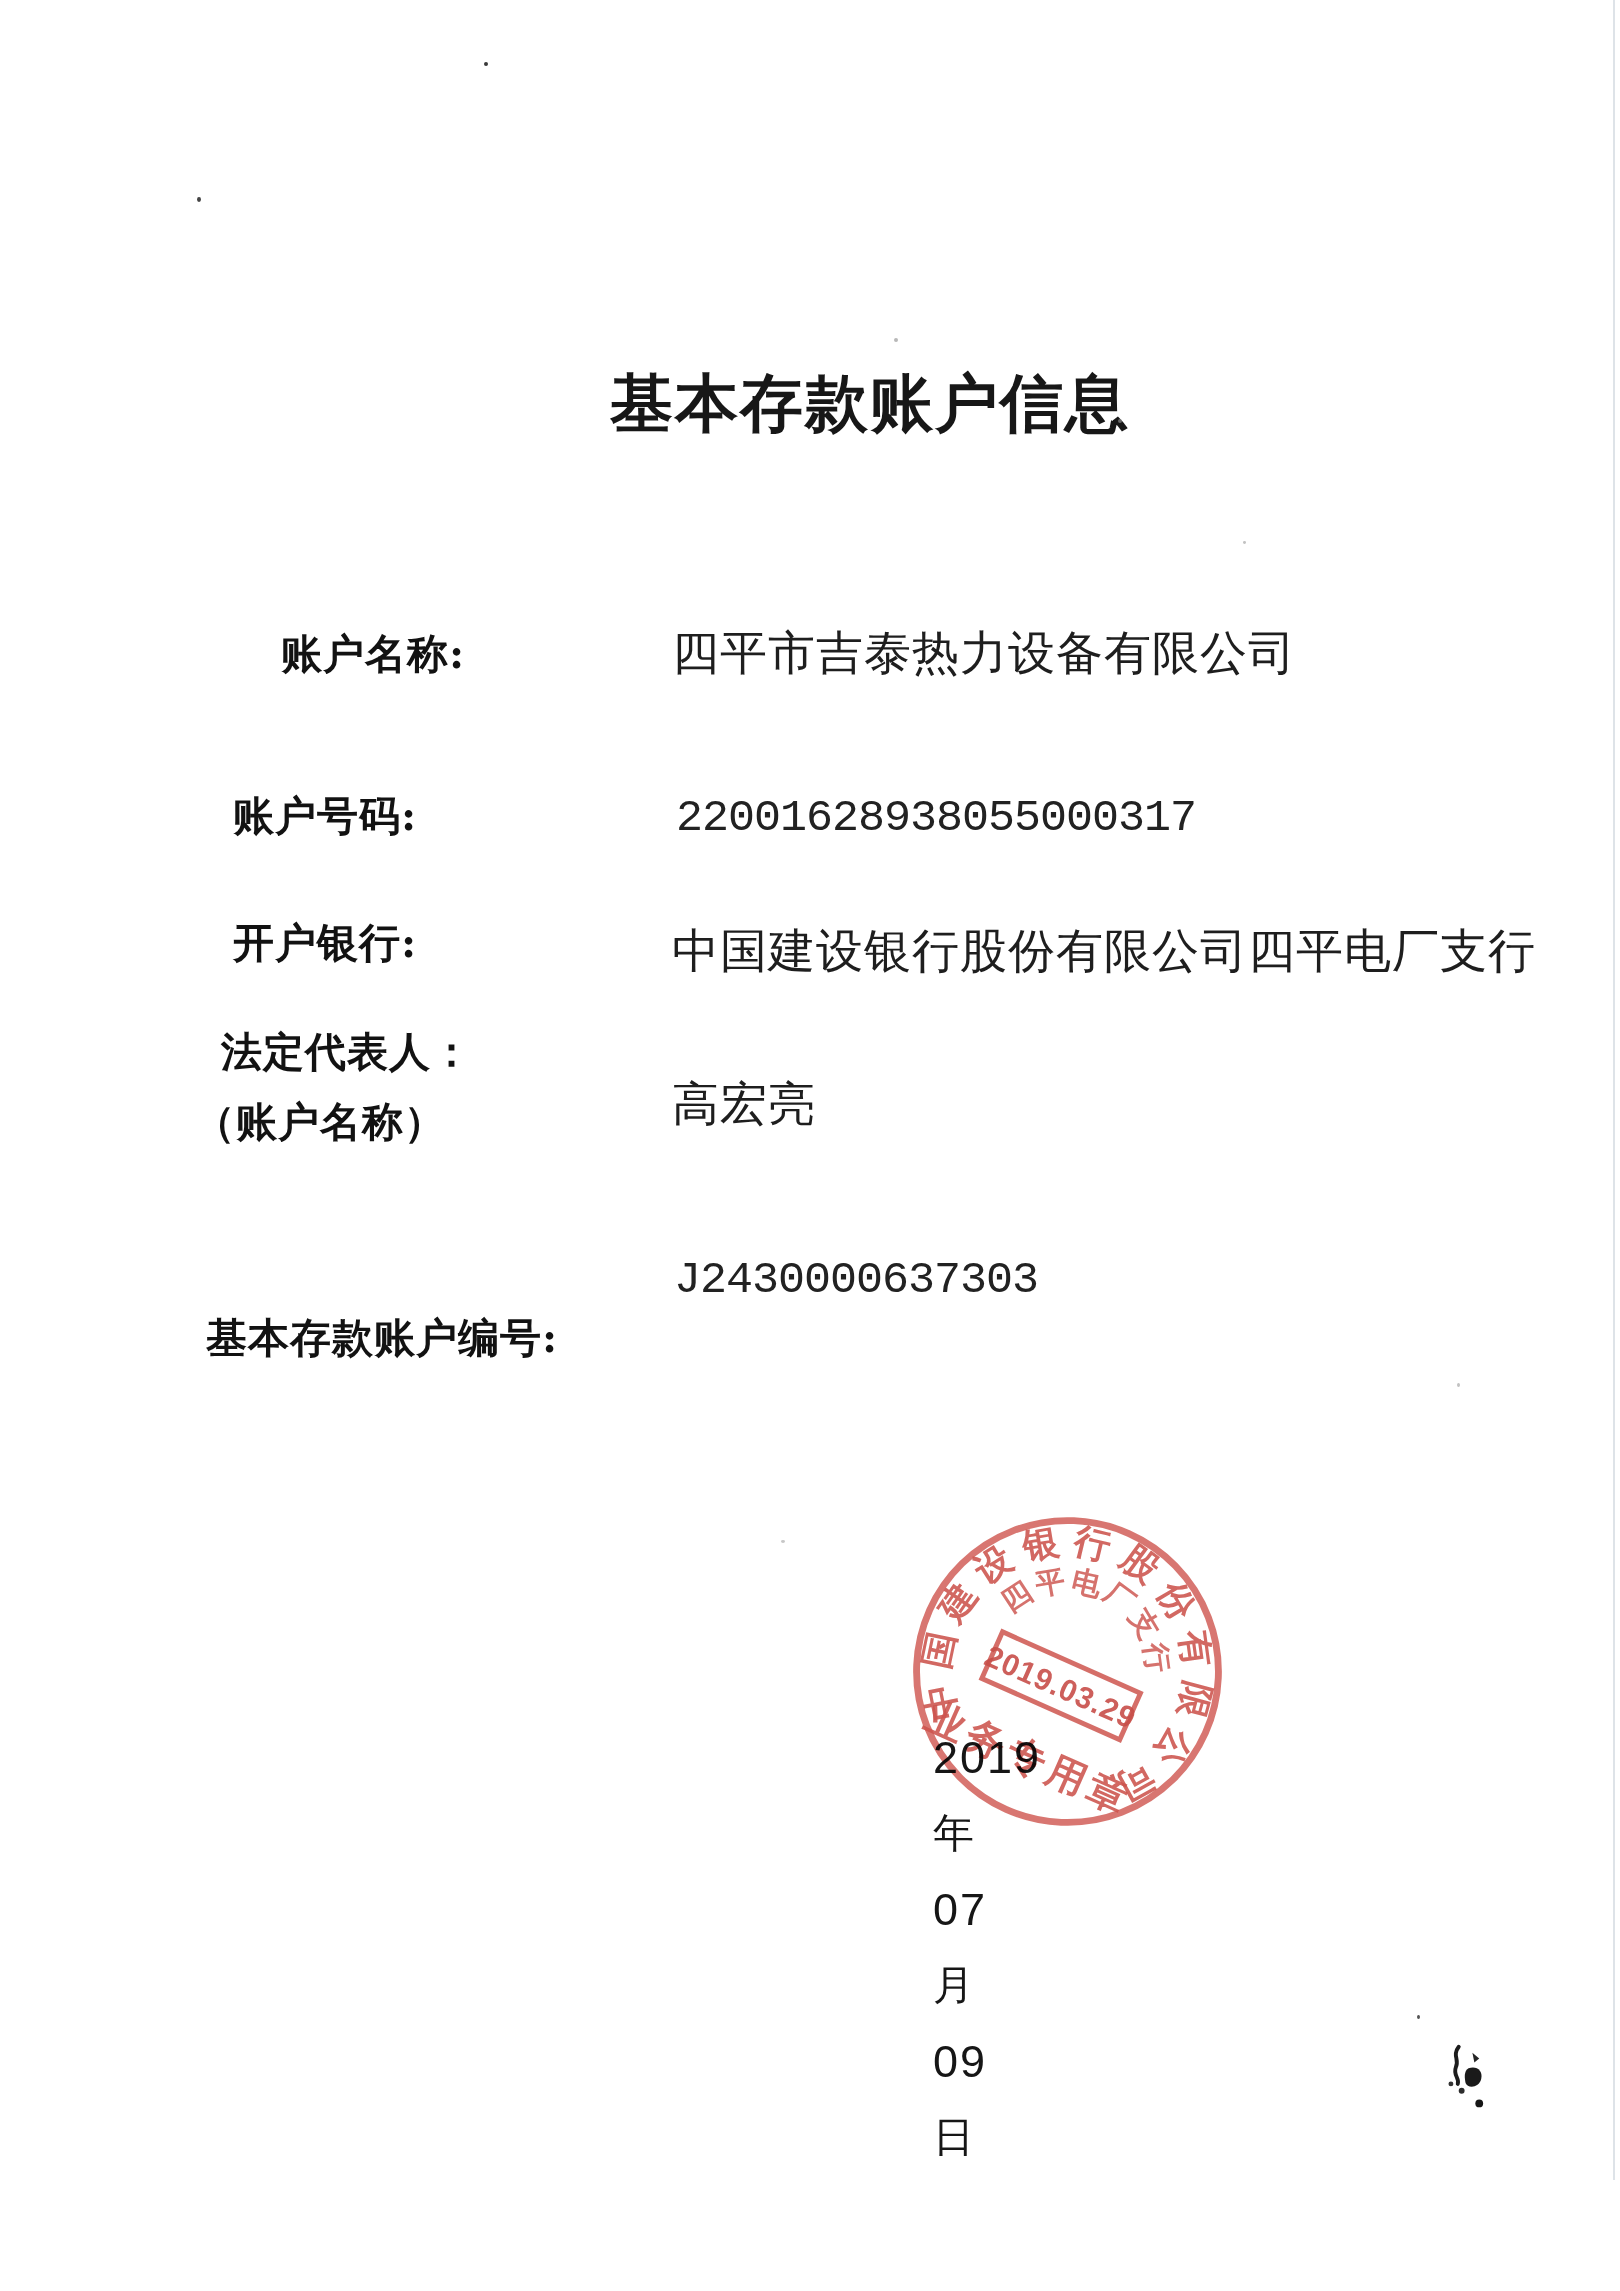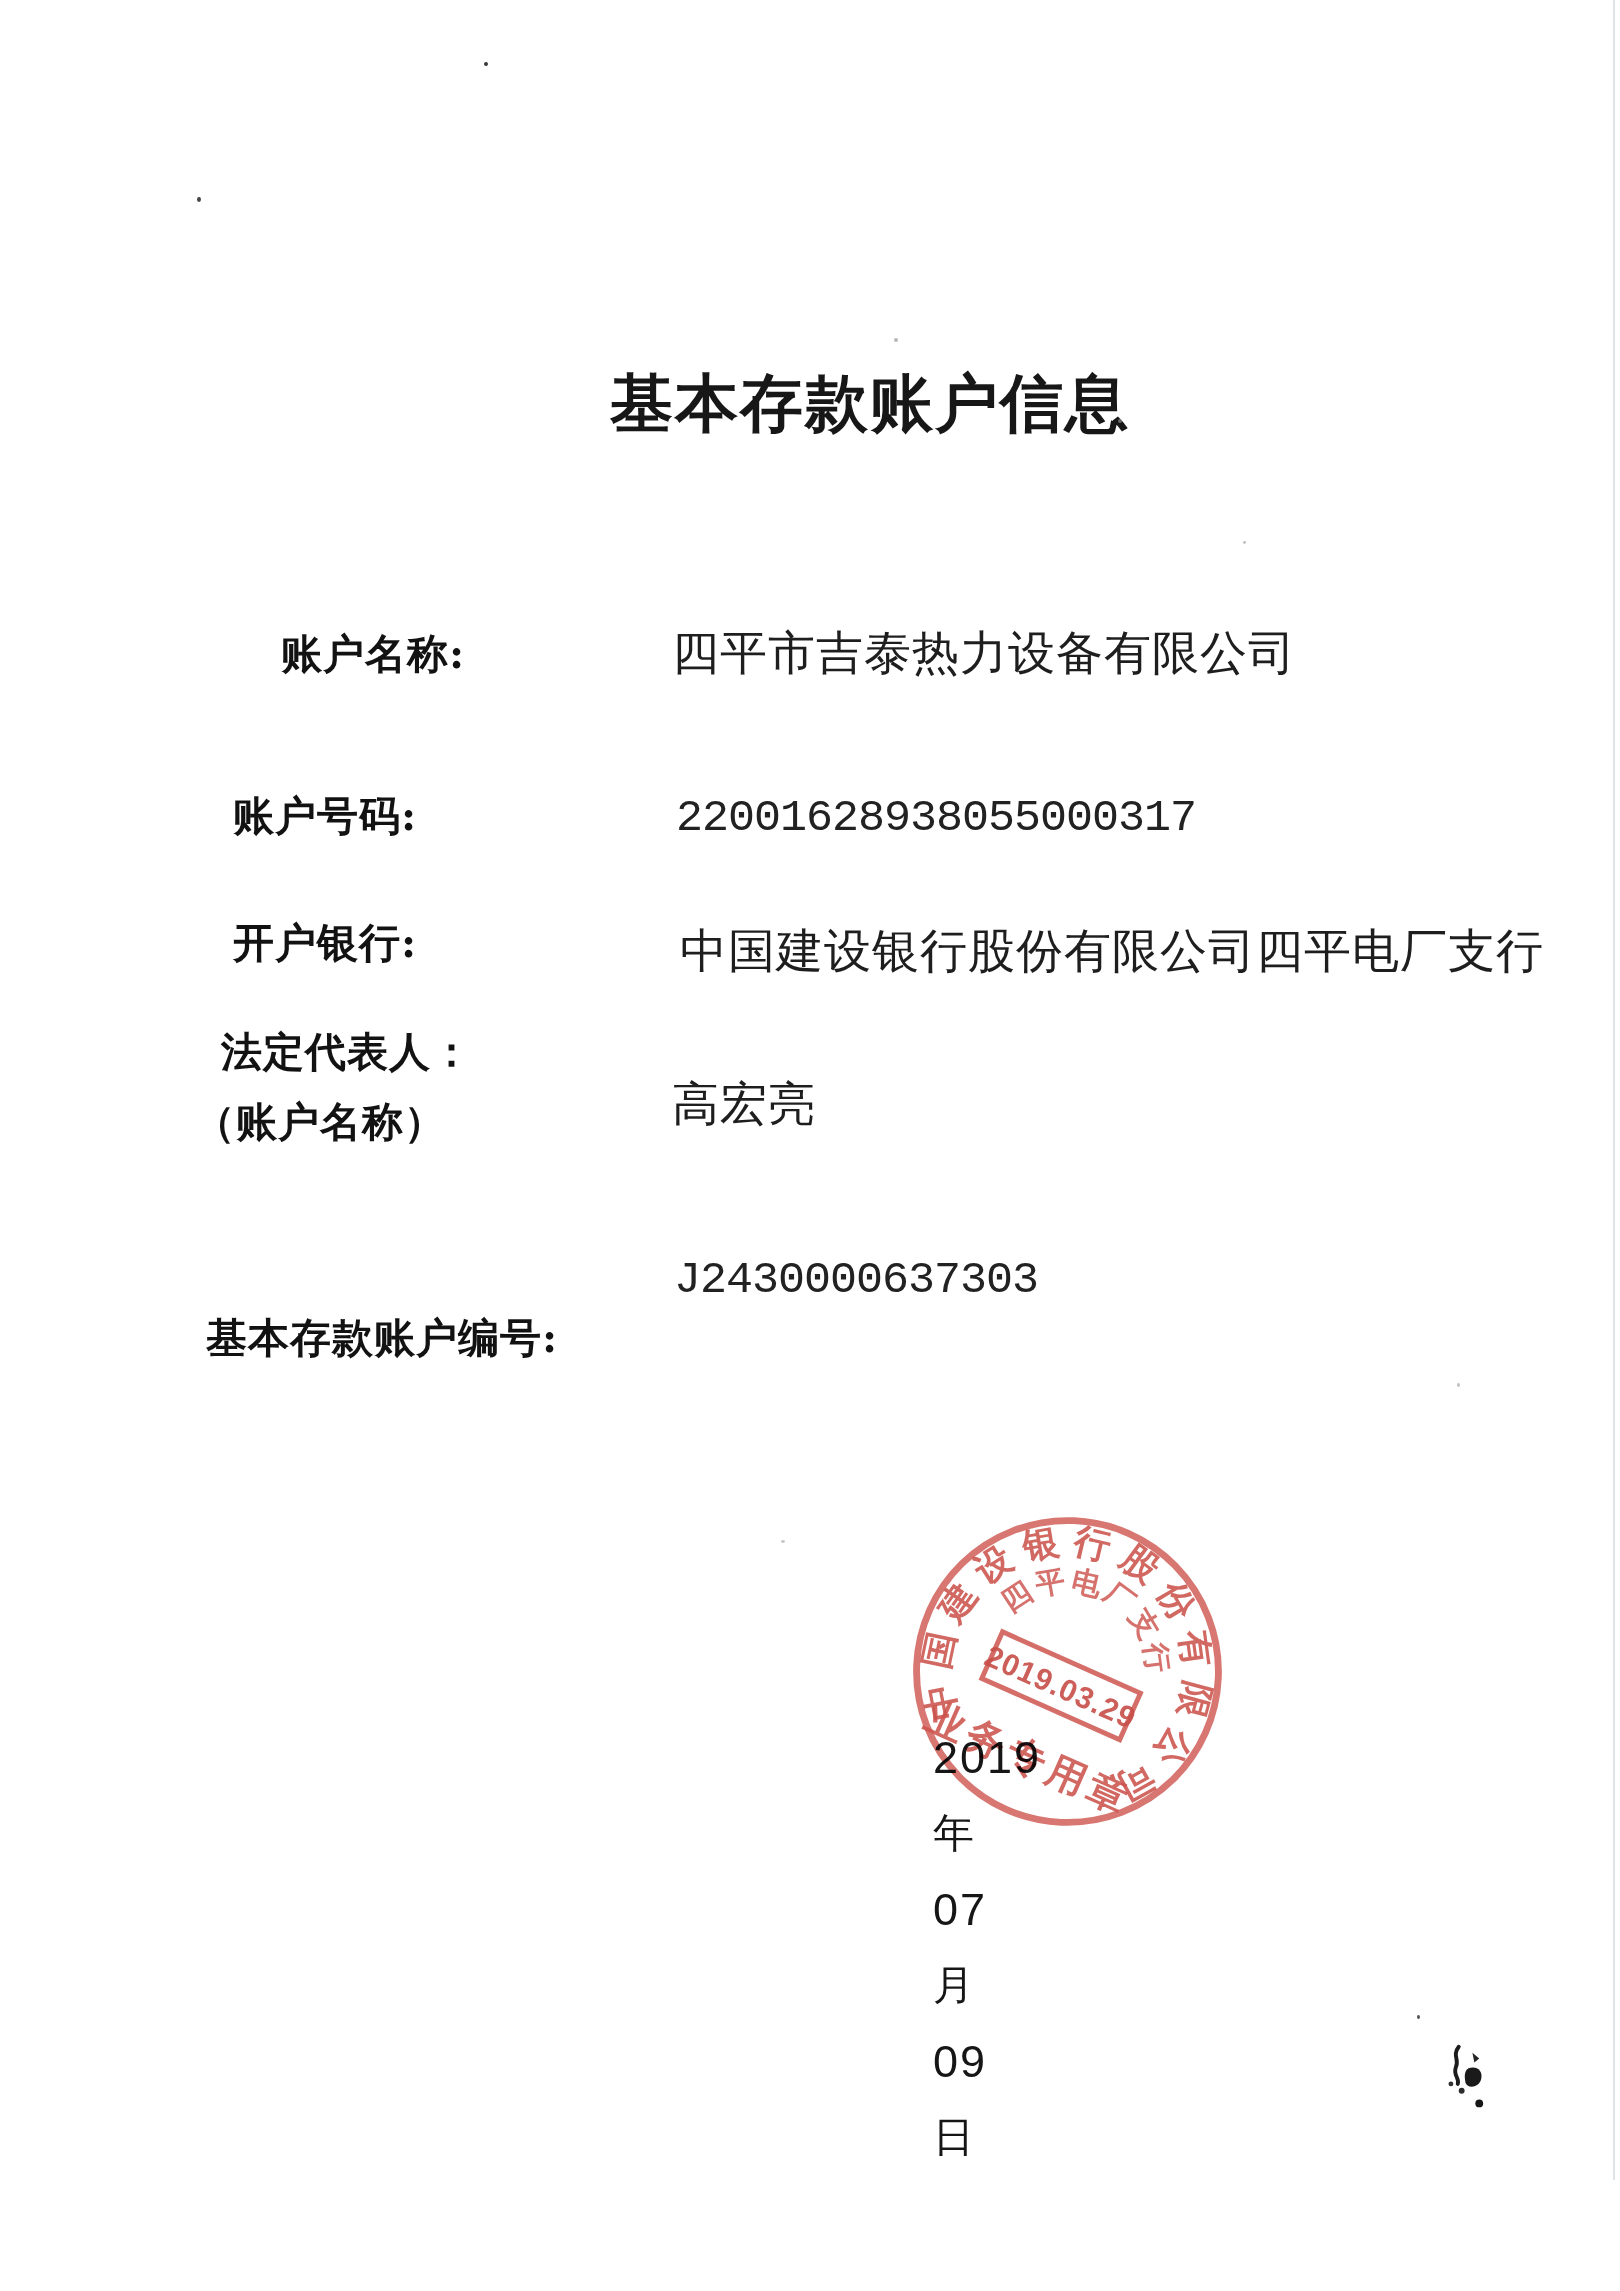--- a/index.html
+++ b/index.html
@@ -28,21 +28,21 @@
   }
   .num{
     font-family:Liberation Mono, monospace;
     font-size:45px;letter-spacing:-1px;color:#222;font-weight:400;
   }
   .l1{top:634px;left:233px;margin-left:48px;}
   .v1{top:629px;left:672px;}
   .l2{top:796px;left:233px;text-align:right;}
   .v2{top:796px;left:676px;}
   .l3{top:923px;left:233px;}
-  .v3{top:927px;left:672px;margin-left:8px;}
+  .v3{top:927px;left:672px;}
   .l4a{top:1032px;left:221px;}
   .l4b{top:1102px;left:194px;font-weight:600;}
   .v4{top:1080px;left:672px;}
   .l5{top:1318px;left:206px;text-align:right;}
   .v5{top:1258px;left:674px;}
   .dateline{
     position:absolute;top:1735px;left:933px;
     display:flex;align-items:baseline;gap:33px;flex-direction:column;
   }
   .dnum{

